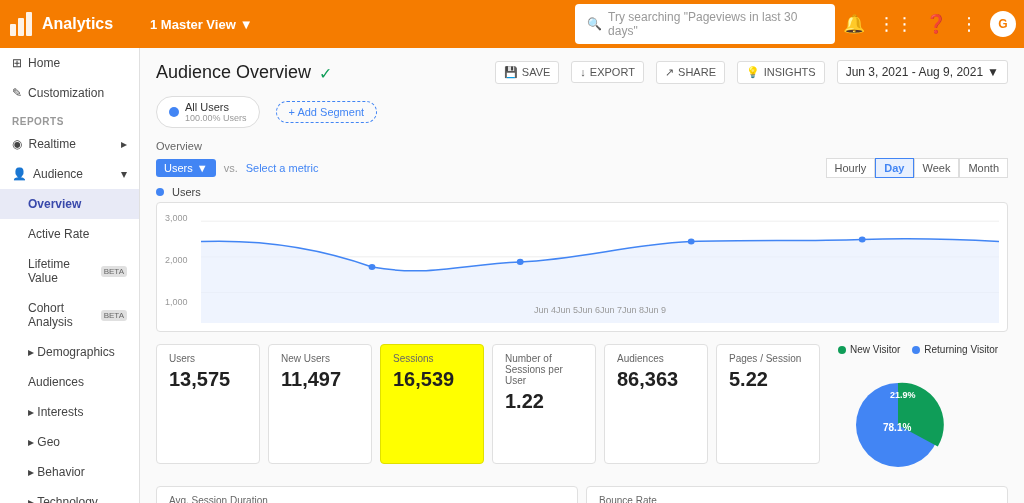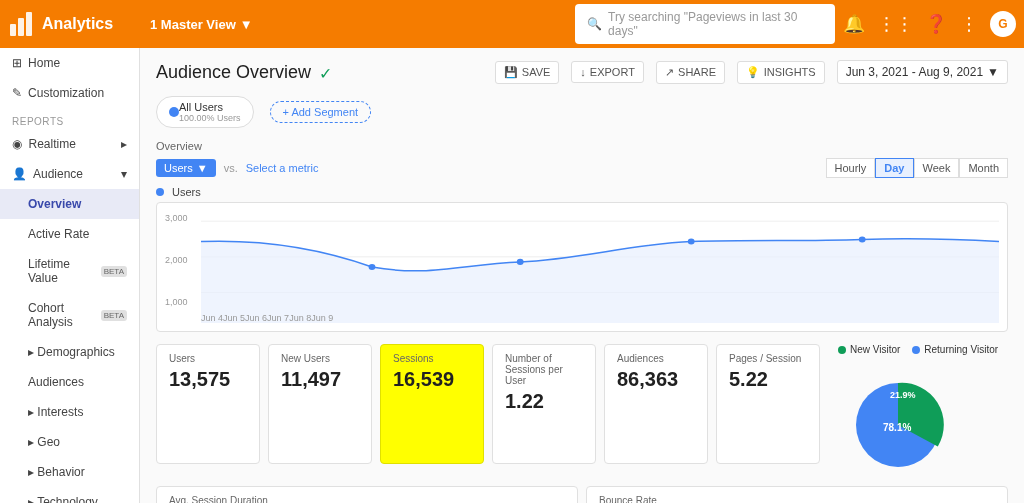--- a/index.html
+++ b/index.html
@@ -14,40 +14,40 @@
     .topbar-search { background: #fff; border-radius: 4px; padding: 6px 12px; color: #999; font-size: 12px; flex: 0 0 260px; display: flex; align-items: center; gap: 6px; }
     .topbar-icons { display: flex; align-items: center; gap: 12px; color: #fff; margin-left: auto; }
     .topbar-icons span { font-size: 18px; cursor: pointer; }
 
     
     .layout { display: flex; flex: 1; overflow: hidden; }
 
     
     .sidebar { width: 140px; background: #fff; border-right: 1px solid #e0e0e0; overflow-y: auto; flex-shrink: 0; }
     .sidebar-item { display: flex; align-items: center; gap: 6px; padding: 8px 12px; cursor: pointer; font-size: 12px; color: #444; }
-    .sidebar-section { font-size: 10px; color: #999; padding: 8px 12px 2px; text-transform: uppercase; letter-spacing: 0.5px; font-weight: normal; }
+    .sidebar-section { font-size: 10px; color: #999; padding: 8px 12px 2px; text-transform: uppercase; letter-spacing: 0.5px; font-weight: bold; }
     .sidebar-sub { padding-left: 28px; }
     .sidebar-sub.active-sub { background: #e8eaf6; color: #3949ab; font-weight: bold; }
     .beta-badge { font-size: 8px; background: #e0e0e0; border-radius: 3px; padding: 1px 3px; color: #666; margin-left: 2px; vertical-align: middle; }
 
     
     .main { flex: 1; overflow-y: auto; background: #fafafa; }
     .main-inner { padding: 12px 16px; }
 
     
     .page-header { display: flex; align-items: center; justify-content: space-between; margin-bottom: 12px; }
     .page-title { font-size: 18px; font-weight: normal; color: #212121; display: flex; align-items: flex-end; gap: 8px; }
     .page-title .check-icon { color: #0f9d58; font-size: 16px; }
     .page-actions { display: flex; align-items: center; gap: 12px; }
     .page-actions .action-btn { display: flex; align-items: center; gap: 4px; font-size: 11px; color: #555; cursor: pointer; padding: 4px 8px; border: 1px solid #ddd; border-radius: 3px; background: #fff; }
     .date-range { display: flex; align-items: center; gap: 4px; font-size: 12px; color: #333; background: #fff; border: 1px solid #ddd; border-radius: 3px; padding: 4px 8px; cursor: pointer; }
 
     
     .segments-bar { display: flex; align-items: center; gap: 16px; margin-bottom: 12px; }
-    .segment-chip { display: flex; align-items: center; border: 1px solid #ddd; border-radius: 20px; padding: 4px 12px; font-size: 11px; background: #fff; cursor: pointer; }
+    .segment-chip { display: flex; align-items: center; gap: 6px; border: 1px solid #ddd; border-radius: 20px; padding: 4px 12px; font-size: 11px; background: #fff; cursor: pointer; }
     .segment-dot { width: 10px; height: 10px; border-radius: 50%; background: #4285f4; }
     .add-segment { display: flex; align-items: center; gap: 6px; color: #4285f4; font-size: 11px; cursor: pointer; border: 1px dashed #4285f4; border-radius: 20px; padding: 4px 12px; }
 
     
     .metric-controls { display: flex; align-items: center; justify-content: space-between; margin-bottom: 8px; }
     .metric-left { display: flex; align-items: center; gap: 8px; }
     .metric-dropdown { display: flex; align-items: center; gap: 4px; background: #4285f4; color: #fff; border-radius: 3px; padding: 3px 8px; font-size: 11px; cursor: pointer; }
     .vs-label { font-size: 11px; color: #999; }
     .select-metric { font-size: 11px; color: #4285f4; cursor: pointer; text-align: right; }
     .time-btns { display: flex; gap: 0; }
@@ -259,21 +259,21 @@
               <path d="M0,30 C50,28 100,35 150,55 C200,65 230,52 280,50 C330,48 380,32 430,30 C480,28 530,30 580,28 C630,26 670,28 700,30 L700,110 L0,110 Z" fill="#e8f0fe" opacity="0.7"></path>
 
               <path d="M0,30 C50,28 100,35 150,55 C200,65 230,52 280,50 C330,48 380,32 430,30 C480,28 530,30 580,28 C630,26 670,28 700,30" fill="none" stroke="#4285f4" stroke-width="1.5"></path>
 
               <circle cx="150" cy="55" r="3" fill="#4285f4"></circle>
               <circle cx="280" cy="50" r="3" fill="#4285f4"></circle>
               <circle cx="430" cy="30" r="3" fill="#4285f4"></circle>
               <circle cx="580" cy="28" r="3" fill="#4285f4"></circle>
             </svg>
             
-            <div style="display:flex;justify-content:flex-start;position:absolute;bottom:0;left:0;right:0;font-size:9px;color:#999;">
+            <div style="display:flex;justify-content:center;position:absolute;bottom:8px;left:0;right:0;font-size:9px;color:#999;">
               <span>Jun 4</span>
               <span>Jun 5</span>
               <span>Jun 6</span>
               <span>Jun 7</span>
               <span>Jun 8</span>
               <span>Jun 9</span>
             </div>
           </div>
         </div>
       </div>

